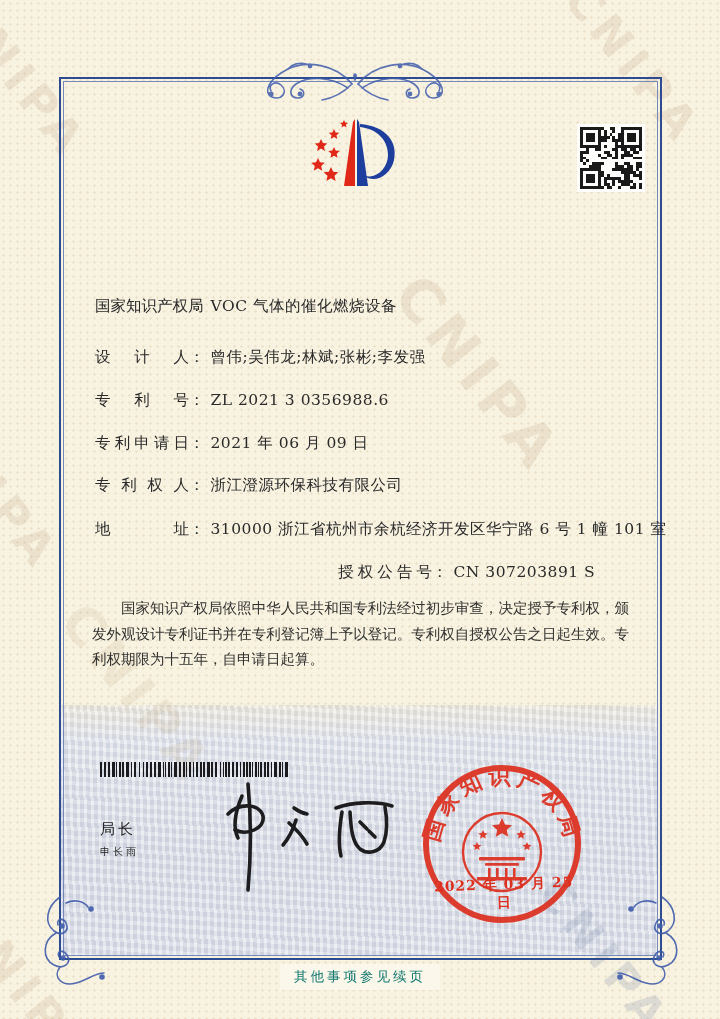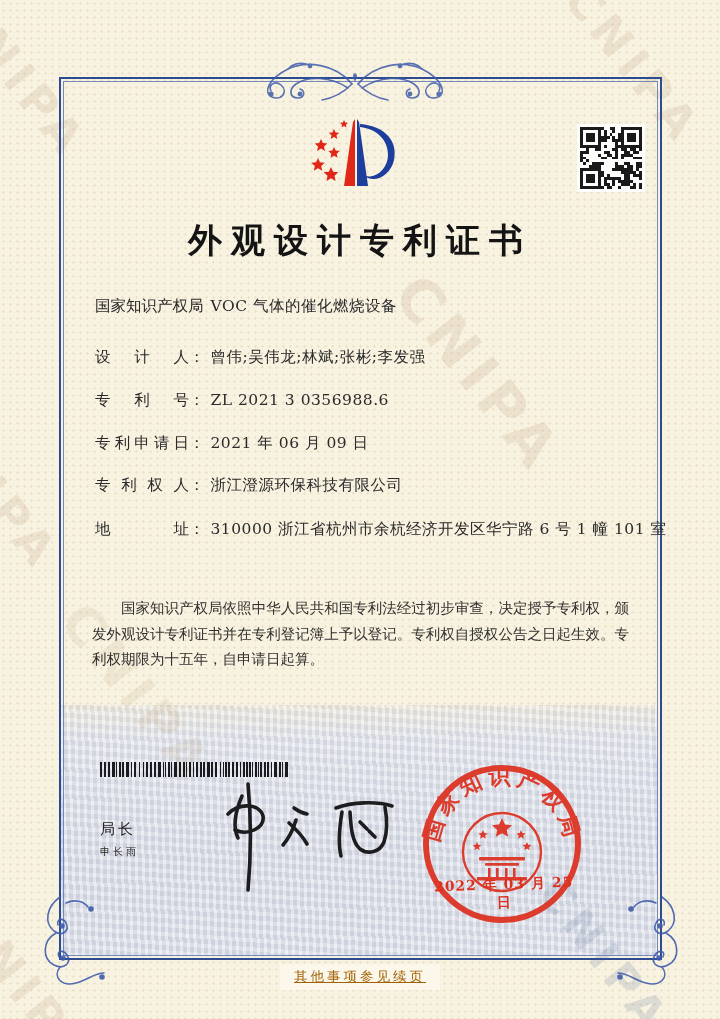--- a/index.html
+++ b/index.html
@@ -51,21 +51,21 @@
   .barcode .bar{background:#1c1c20;}
   .barcode span{display:block;height:100%;flex:none;}
   .signer-title{position:absolute;left:100px;top:820px;font-size:15px;letter-spacing:3px;color:#222;}
   .signer-name{position:absolute;left:100px;top:845px;font-size:10px;letter-spacing:3px;color:#222;}
   .sig{position:absolute;left:190px;top:776px;}
   .seal{position:absolute;left:417px;top:760px;}
   .seal-date{position:absolute;left:428px;top:876px;width:152px;text-align:center;
     color:#dd2f1e;font-weight:bold;font-size:14px;letter-spacing:1px;transform:rotate(-2deg);}
   .pageind{position:absolute;left:0;top:924px;width:720px;text-align:center;font-size:13px;letter-spacing:3px;color:#333;}
   .footnote{position:absolute;left:0;top:964px;width:720px;text-align:center;}
-  .footnote span{display:inline-block;background:#fbf7ea;padding:4px 14px;font-size:13.5px;letter-spacing:3px;color:#a16207;text-decoration:underline;}
+  .footnote span{display:inline-block;background:#fbf7ea;padding:4px 14px;font-size:13.5px;letter-spacing:3px;color:#0f766e;}
   .orn-top{position:absolute;left:244px;top:54px;}
   .orn-bl{position:absolute;left:36px;top:893px;}
   .orn-br{position:absolute;left:614px;top:893px;transform:scaleX(-1);}
   .logo{position:absolute;left:298px;top:112px;}
 </style>
 </head>
 <body>
 
 <div class="page">
 
@@ -582,21 +582,20 @@
         <div class="on"></div>
         <div></div>
         <div></div>
         <div></div>
         <div class="on"></div>
         <div class="on"></div>
         <div></div>
         <div class="on"></div>
       </div>
 
-    <div class="title">外观设计专利证书</div>
 
     <div class="fields">
       <div class="frow" style="top:296px;">
         <span class="flabel">国家知识产权局</span><span class="colon">：</span><span class="fval">VOC 气体的催化燃烧设备</span>
       </div>
       <div class="frow" style="top:347px;">
         <span class="flabel">设计人</span><span class="colon">：</span><span class="fval">曾伟;吴伟龙;林斌;张彬;李发强</span>
       </div>
       <div class="frow" style="top:390px;">
         <span class="flabel">专利号</span><span class="colon">：</span><span class="fval">ZL 2021 3 0356988.6</span>
@@ -604,20 +603,23 @@
       <div class="frow" style="top:433px;">
         <span class="flabel">专利申请日</span><span class="colon">：</span><span class="fval">2021 年 06 月 09 日</span>
       </div>
       <div class="frow" style="top:475px;">
         <span class="flabel">专利权人</span><span class="colon">：</span><span class="fval">浙江澄源环保科技有限公司</span>
       </div>
       <div class="frow" style="top:519px;">
         <span class="flabel">地址</span><span class="colon">：</span><span class="fval">310000  浙江省杭州市余杭经济开发区华宁路 6 号 1 幢 101 室</span>
       </div>
       <div class="frow" style="top:562px;width:540px;">
+        <span class="frow2">
+          <span class="flabel">授权公告号</span><span class="colon">：</span><span class="fval">CN 307203891 S</span>
+        </span>
       </div>
     </div>
 
     <div class="paras">
       <p>国家知识产权局依照中华人民共和国专利法经过初步审查，决定授予专利权，颁发外观设计专利证书并在专利登记簿上予以登记。专利权自授权公告之日起生效。专利权期限为十五年，自申请日起算。</p>
     </div>
 
     <div class="barcode">
         <span class="bar" style="width: 2px;"></span>
         <span style="width: 2px;"></span>

